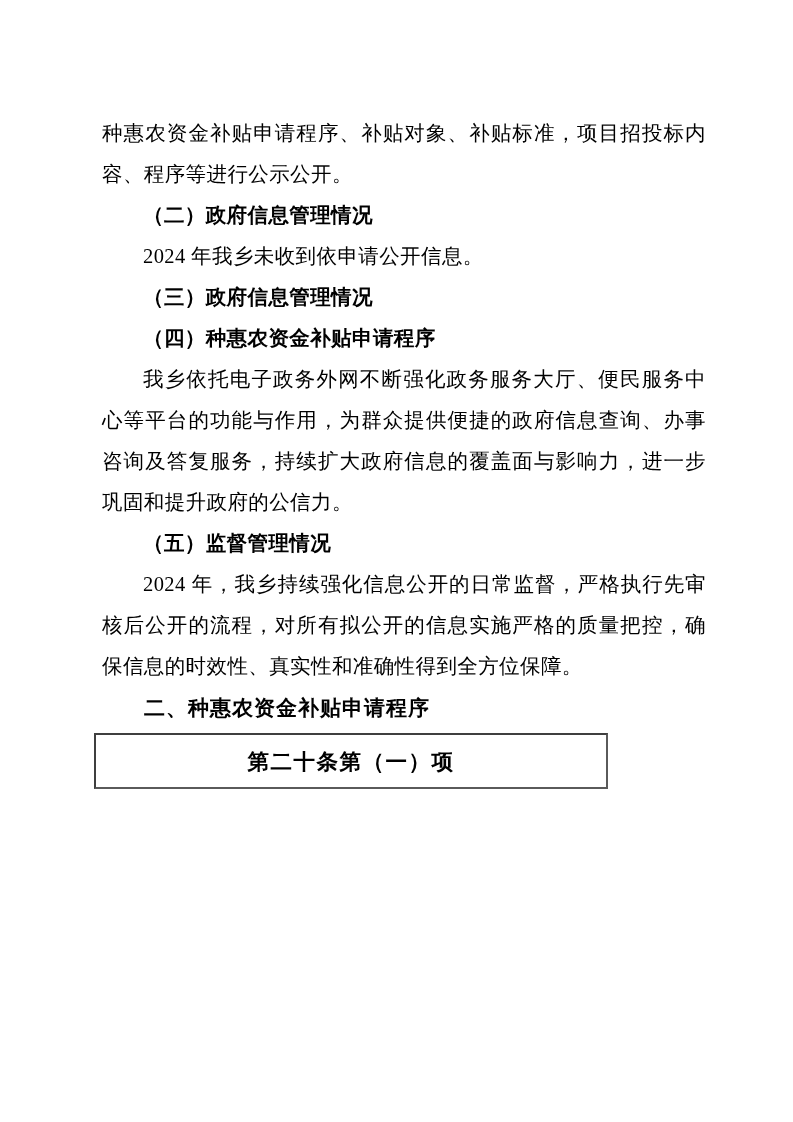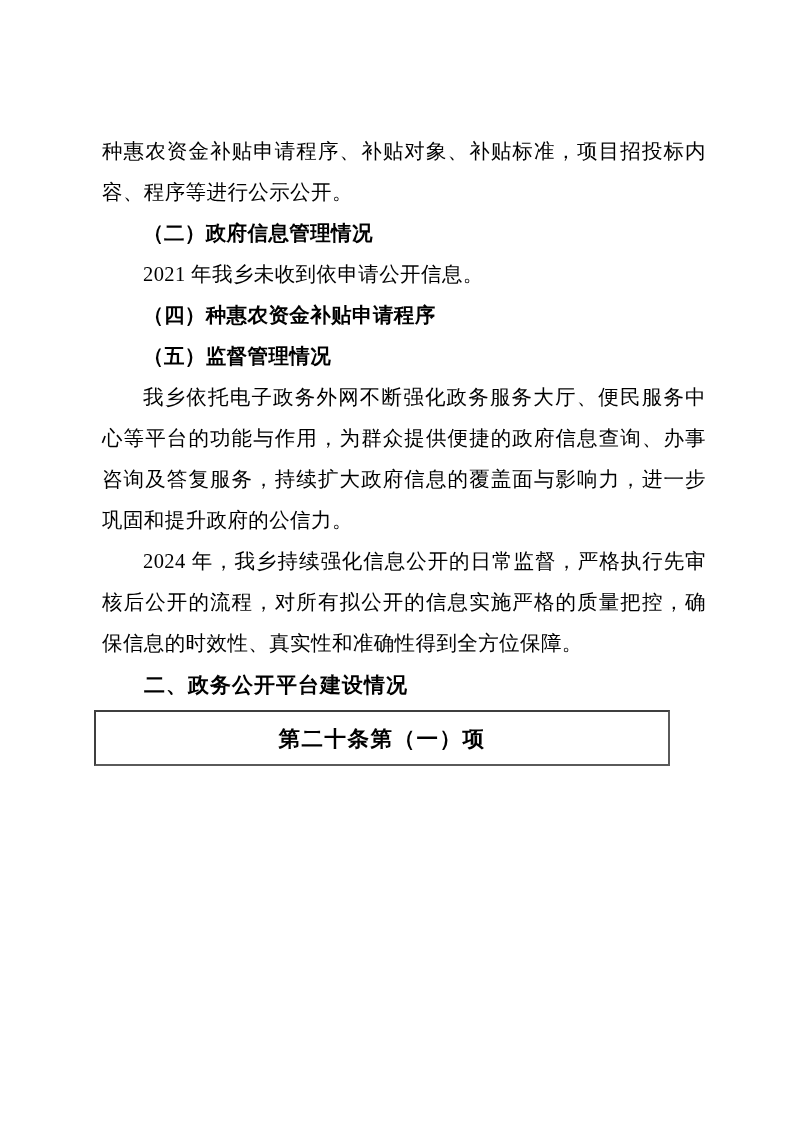--- a/index.html
+++ b/index.html
@@ -12,21 +12,21 @@
     width: 793px;
     height: 1122px;
     background: #ffffff;
     overflow: hidden;
     color: #000000;
     font-family: "Liberation Serif", serif;
   }
   .content {
     position: absolute;
     left: 102px;
-    top: 131px;
+    top: 113px;
     width: 604px;
   }
   .para {
     margin: 0;
     font-size: 20.5px;
     line-height: 41px;
     text-align: justify;
     text-justify: inter-ideograph;
     letter-spacing: 0.4px;
   }
@@ -42,21 +42,21 @@
     font-weight: 700;
     font-size: 21px;
     line-height: 41px;
     text-indent: 2em;
     letter-spacing: 1px;
   }
   .notice-box {
     box-sizing: border-box;
     margin-top: 5px;
     margin-left: -8px;
-    width: 576px;
+    width: 514px;
     height: 56px;
     border: 2px solid #3f3f3f;
     border-right-color: #5a5a5a;
     border-bottom-color: #5a5a5a;
     display: flex;
     align-items: center;
     justify-content: center;
     background: #ffffff;
   }
   .notice-box .box-text {
@@ -68,32 +68,33 @@
 </head>
 <body>
 
 <div class="page">
   <div class="content">
 
     <p class="para">种惠农资金补贴申请程序、补贴对象、补贴标准，项目招投标内容、程序等进行公示公开。</p>
 
     <p class="para indent bold">（二）政府信息管理情况</p>
 
-    <p class="para indent">2021 年我乡未收到依申请公开信息。</p>
+    <p class="para indent">2024 年我乡未收到依申请公开信息。</p>
 
+    <p class="para indent bold">（三）政府信息管理情况</p>
 
 
     <p class="para indent bold">（四）种惠农资金补贴申请程序</p>
 
+    <p class="para indent">我乡依托电子政务外网不断强化政务服务大厅、便民服务中心等平台的功能与作用，为群众提供便捷的政府信息查询、办事咨询及答复服务，持续扩大政府信息的覆盖面与影响力，进一步巩固和提升政府的公信力。</p>
+
     <p class="para indent bold">（五）监督管理情况</p>
-
-    <p class="para indent">我乡依托电子政务外网不断强化政务服务大厅、便民服务中心等平台的功能与作用，为群众提供便捷的政府信息查询、办事咨询及答复服务，持续扩大政府信息的覆盖面与影响力，进一步巩固和提升政府的公信力。</p>
 
     <p class="para indent">2024 年，我乡持续强化信息公开的日常监督，严格执行先审核后公开的流程，对所有拟公开的信息实施严格的质量把控，确保信息的时效性、真实性和准确性得到全方位保障。</p>
 
-    <h2 class="section-heading">二、政务公开平台建设情况</h2>
+    <h2 class="section-heading">二、种惠农资金补贴申请程序</h2>
 
     <div class="notice-box">
       <span class="box-text">第二十条第（一）项</span>
     </div>
 
   </div>
 </div>
 
 </body></html>

